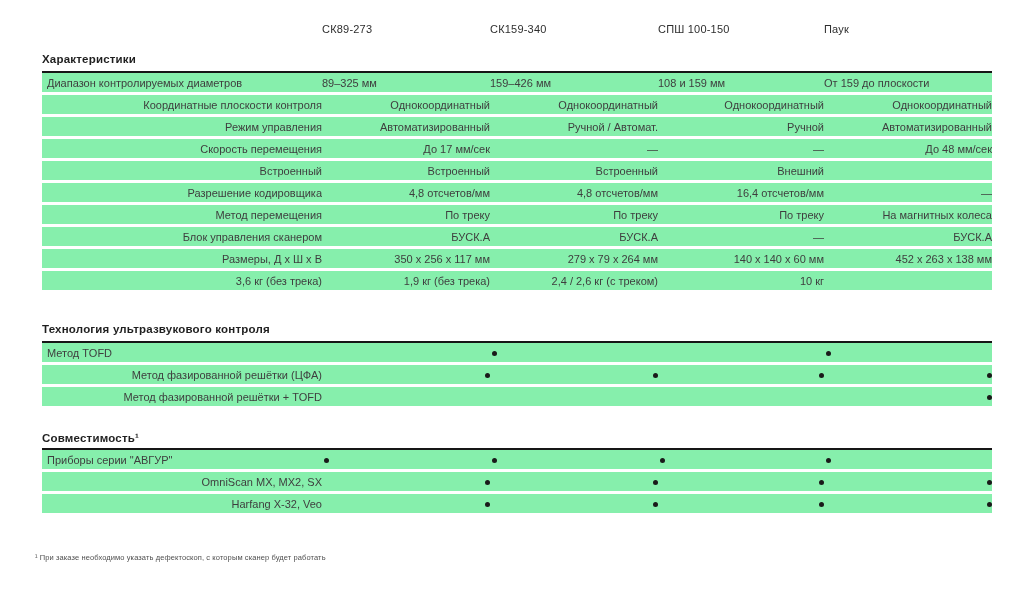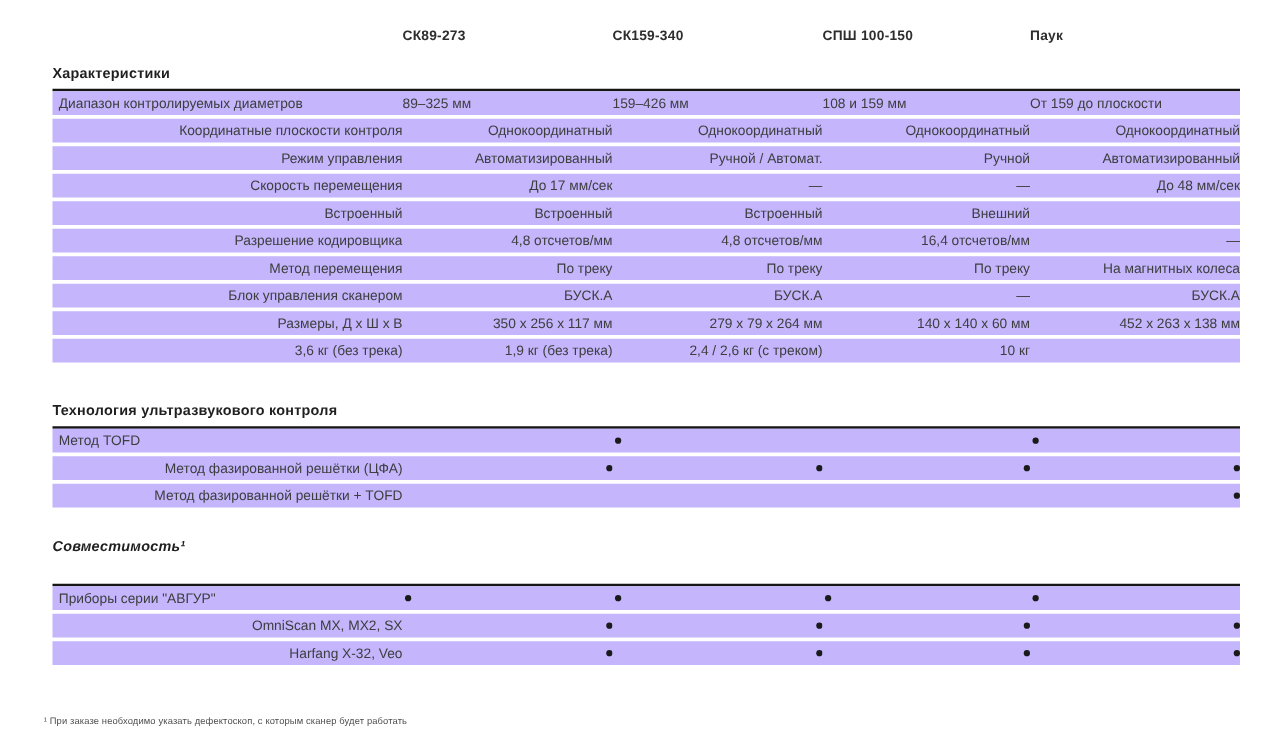--- a/index.html
+++ b/index.html
@@ -17,42 +17,42 @@
     padding: 23px 32px 0 42px;
     overflow: hidden;
   }
   .grid {
     display: grid;
     grid-template-columns: 280px 168px 168px 166px 1fr;
     width: 950px;
   }
   .header-row {
     font-size: 11px;
-    font-weight: bold;
+    font-weight: normal;
     color: #2e2e2e;
     line-height: 12px;
     margin-bottom: 18px;
     letter-spacing: 0.2px;
   }
   .section-title {
     font-size: 11.5px;
     font-weight: bold;
     color: #1f1f1f;
     line-height: 12px;
     letter-spacing: 0.2px;
   }
   .title-1 { margin-bottom: 6px; }
   .title-2 { margin-top: 33px; margin-bottom: 6px; }
-  .title-3 { margin-top: 26px; margin-bottom: 23px; font-style: italic; }
+  .title-3 { margin-top: 26px; margin-bottom: 4px; }
   .t-block {
     border-top: 2px solid #161616;
     width: 950px;
   }
   .t-row {
-    background: #c4b5fd;
+    background: #86efac;
     height: 19px;
     align-items: center;
   }
   .t-row + .t-row { margin-top: 3px; text-align: right; }
   .t-label {
     padding-left: 5px;
     font-size: 11px;
     color: #3e3e3e;
     white-space: nowrap;
     overflow: hidden;

